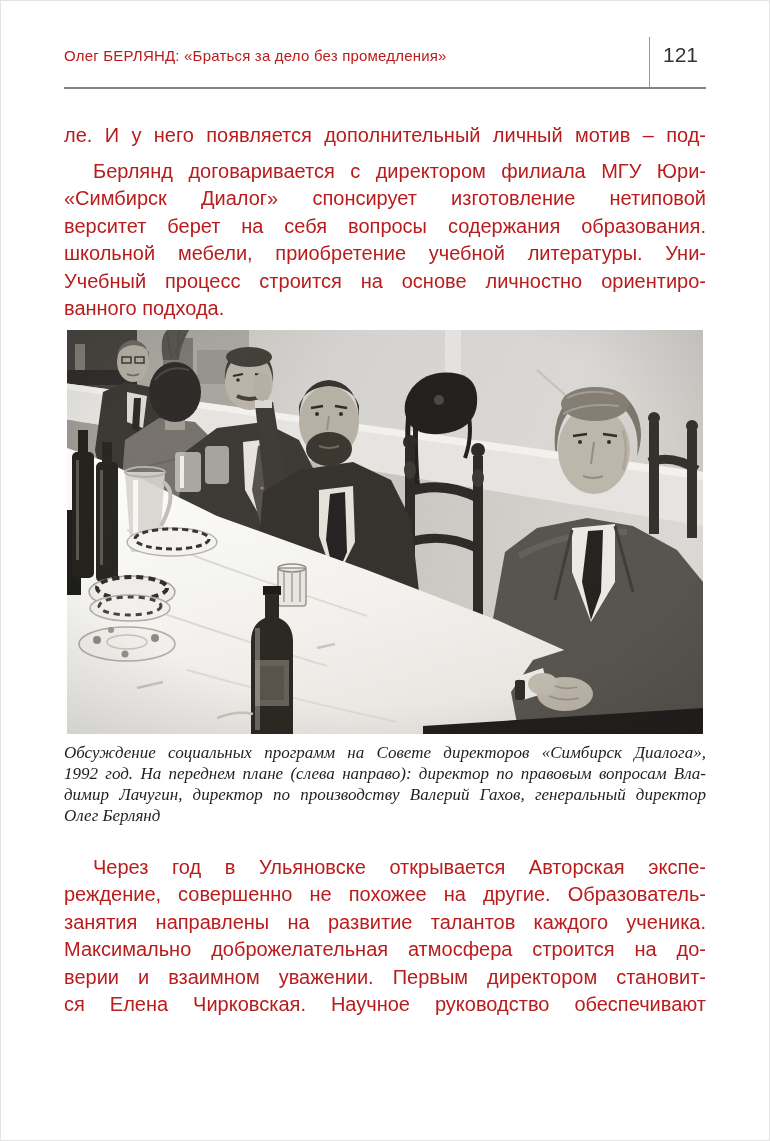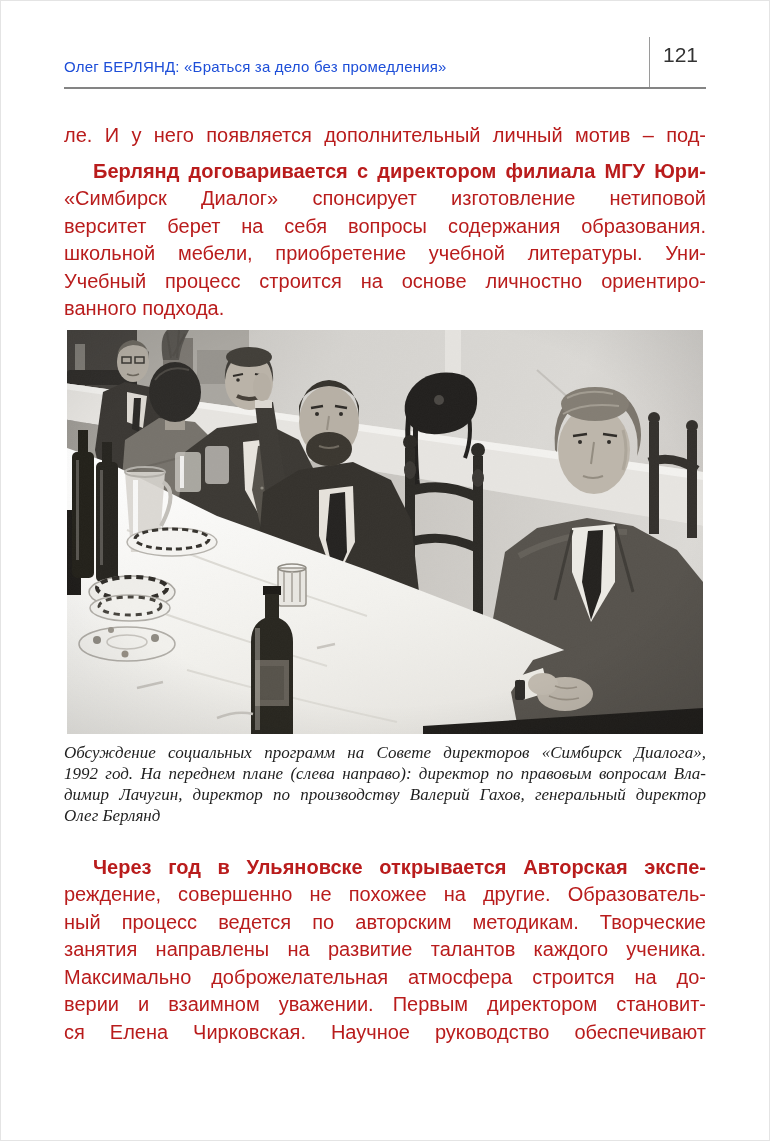--- a/index.html
+++ b/index.html
@@ -5,35 +5,35 @@
   html,body{margin:0;padding:0;}
   body{
     width:770px;height:1141px;background:#ffffff;position:relative;
     font-family:"Liberation Sans","DejaVu Sans",sans-serif;
     box-shadow:inset 0 0 0 1px #e4e4e4;overflow:hidden;
   }
   .content{margin:0 64px;width:642px;}
   
   .header{display:flex;align-items:stretch;padding-top:37px;}
   .header-title{
-    flex:1;align-self:flex-end;padding-bottom:12px;
-    font-size:15px;color:#1d4ed8;letter-spacing:.2px;
+    flex:1;align-self:flex-end;padding-bottom:23px;
+    font-size:15px;color:#b91c1c;letter-spacing:.2px;
   }
   .header-page{
     border-left:1px solid #9a9a9a;margin-left:14px;padding:3px 8px 17px 13px;
     font-size:21px;color:#333;display:flex;align-items:center;min-height:30px;
   }
   .header-rule{border-bottom:2px solid #848484;}
   
   .text-block{margin-top:33px;font-size:20px;line-height:27.5px;color:#b91c1c;}
   .text-block.bottom{margin-top:28px;}
   .paragraph + .paragraph{margin-top:8px;}
   .line{text-align:justify;text-align-last:justify;white-space:normal;}
   .line.no-stretch{text-align-last:left;}
-  .line.indent{text-indent:29px;font-weight:bold;}
+  .line.indent{text-indent:29px;}
   
   .photo-frame{margin:7px auto 0;width:636px;height:404px;overflow:hidden;background:#cfcdc9;}
   .photo-frame svg{display:block;width:636px;height:404px;}
   
   .caption{
     margin-top:8px;font-family:"Liberation Serif","DejaVu Serif",serif;
     font-style:italic;font-size:17px;line-height:21px;color:#1e1e1e;
   }
 </style>
 </head>
@@ -282,21 +282,20 @@
         <div class="line">1992 год. На переднем плане (слева направо): директор по правовым вопросам Вла-</div>
         <div class="line">димир Лачугин, директор по производству Валерий Гахов, генеральный директор</div>
         <div class="line no-stretch">Олег Берлянд</div>
       </div>
     </div>
 
   <div class="text-block bottom">
       <div class="paragraph">
         <div class="line indent">Через год в Ульяновске открывается Авторская экспе-</div>
         <div class="line">реждение, совершенно не похожее на другие. Образователь-</div>
-        <div class="line">ный процесс ведется по авторским методикам. Творческие</div>
         <div class="line">занятия направлены на развитие талантов каждого ученика.</div>
         <div class="line">Максимально доброжелательная атмосфера строится на до-</div>
         <div class="line">верии и взаимном уважении. Первым директором становит-</div>
         <div class="line">ся Елена Чирковская. Научное руководство обеспечивают</div>
       </div>
     </div>
 
 </div>
 
 </body></html>

